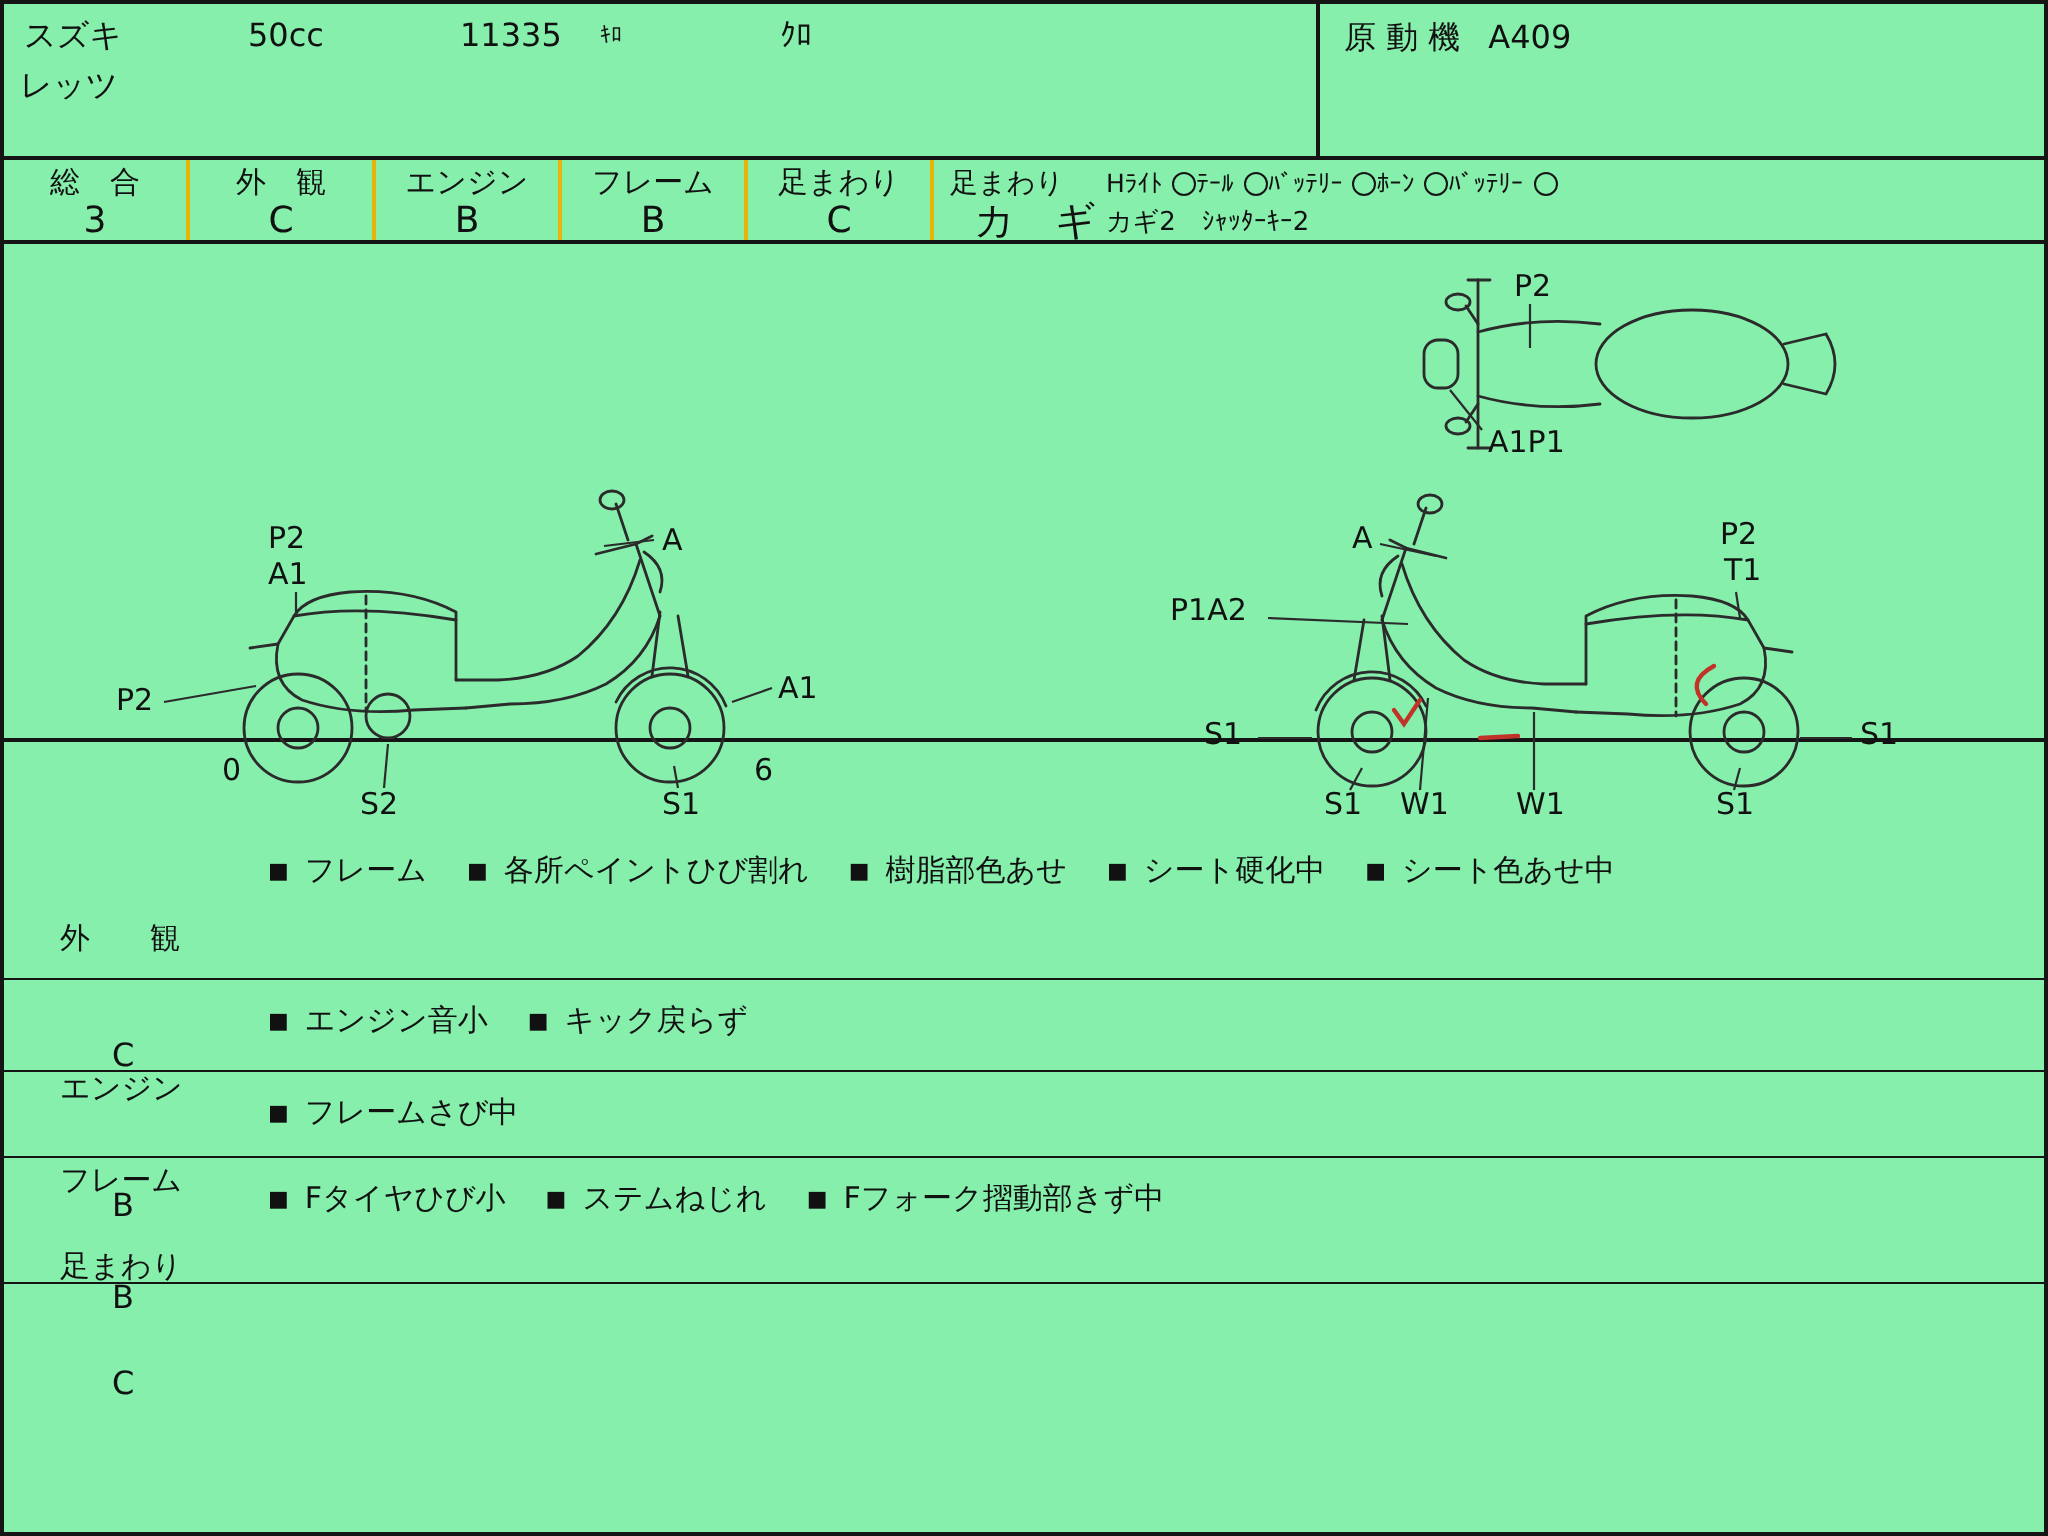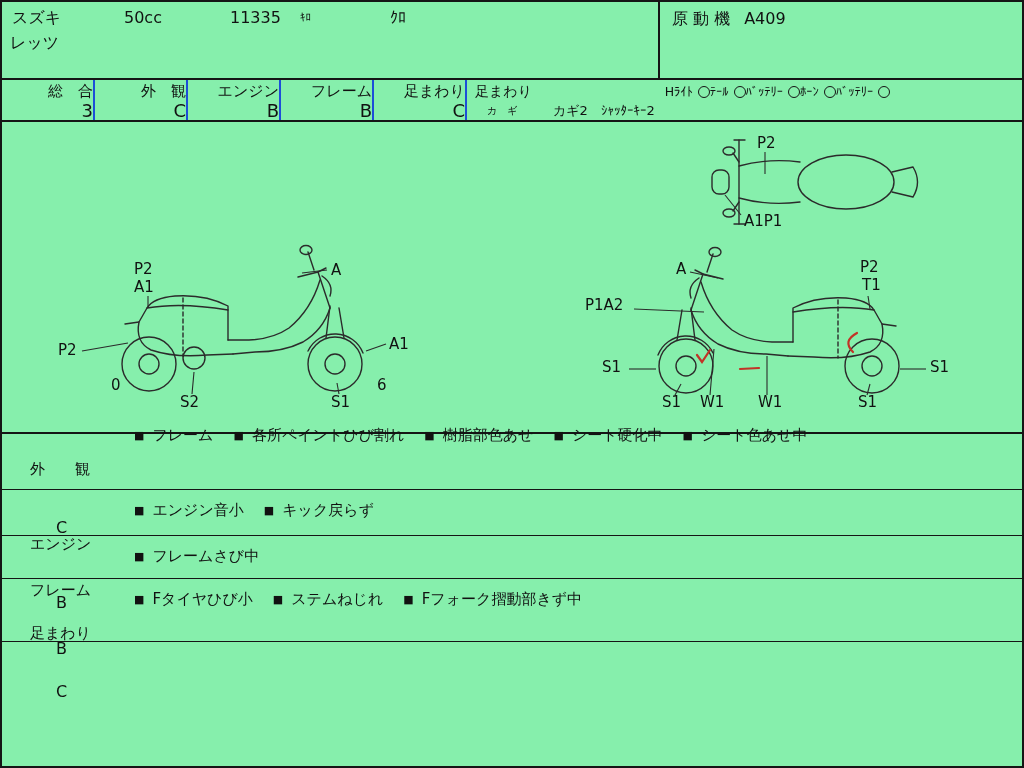--- a/index.html
+++ b/index.html
@@ -6,33 +6,33 @@
   body{background:#e9e9e9;font-family:"DejaVu Sans","Liberation Sans",sans-serif;color:#111}
   .sheet{position:relative;width:1024px;height:768px;background:#86efac;border:2px solid #151515;overflow:hidden}
   
   .header{position:absolute;left:0;top:0;width:100%;height:78px;border-bottom:2px solid #151515;font-size:16px}
   .header-left span{position:absolute;white-space:pre}
   .vline{position:absolute;left:656px;top:0;width:2px;height:78px;background:#151515}
   .header-right{position:absolute;left:670px;top:5px}
   .header-right .row{display:flex;gap:14px;line-height:24px;white-space:pre}
   
   .ratings{position:absolute;left:0;top:78px;width:100%;height:42px;border-bottom:2px solid #151515;display:flex}
-  .rating-cell{width:93px;border-right:2px solid #1d4ed8;text-align:right;padding-top:2px}
+  .rating-cell{width:93px;border-right:2px solid #eab308;text-align:center;padding-top:2px}
   .rating-label{font-size:15px}
   .rating-value{font-size:18px;line-height:19px}
   .safety{flex:1;padding:2px 8px 0 8px}
   .safety-line{display:flex;align-items:center;height:19px}
   .safety-title{width:78px;font-size:14px;white-space:pre}
-  .safety-items{flex:1;display:flex;justify-content:center;padding-right:12px}
+  .safety-items{flex:1;display:flex;justify-content:flex-start;padding-right:12px}
   .safety-item{display:flex;align-items:center;gap:5px;font-size:12.5px}
   .ok-circle{width:12px;height:12px;border:1.6px solid #151515;border-radius:50%;display:inline-block}
-  .key-label{width:78px;padding-left:12px;font-size:10px;white-space:pre}
+  .key-label{width:78px;padding-left:12px;font-size:20px;white-space:pre}
   .key-value{font-size:13px;white-space:pre}
   
-  .diagram{position:absolute;left:0;top:120px;width:100%;height:312px;border-bottom:2px solid #151515}
+  .diagram{position:absolute;left:0;top:120px;width:100%;height:249px;border-bottom:2px solid #151515}
   .bike{fill:none;stroke:#2b2b2b;stroke-width:1.4;stroke-linecap:round;stroke-linejoin:round}
   .leader{stroke:#2b2b2b;stroke-width:1.1}
   .red{stroke:#c23327;stroke-width:2.2;fill:none;stroke-linecap:round}
   .lbl{font-size:15px;fill:#111}
   
   .note-row{position:absolute;left:0;width:100%;border-bottom:1.5px solid #151515;display:flex}
   .note-row.last{border-bottom:none}
   .note-side{width:132px;padding:9px 0 0 28px;font-size:15px;white-space:pre}
   .note-grade{padding-left:26px;padding-top:3px;font-size:16px}
   .note-items{flex:1;padding-top:11px;display:flex;flex-wrap:wrap;column-gap:20px;row-gap:6px;align-content:flex-start;font-size:15px}

